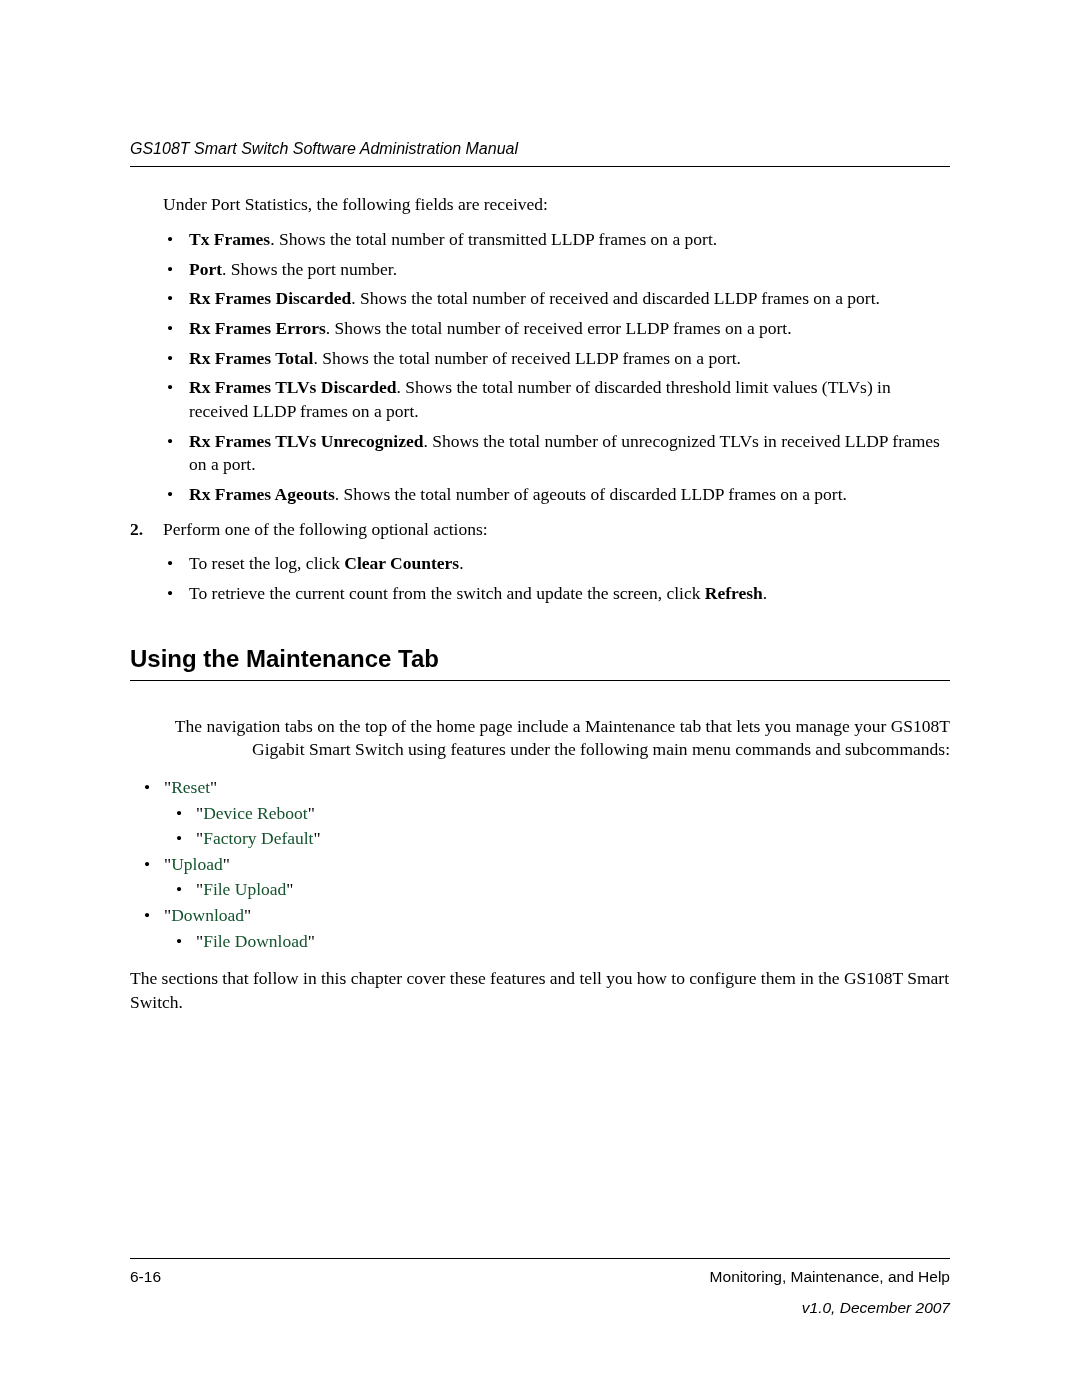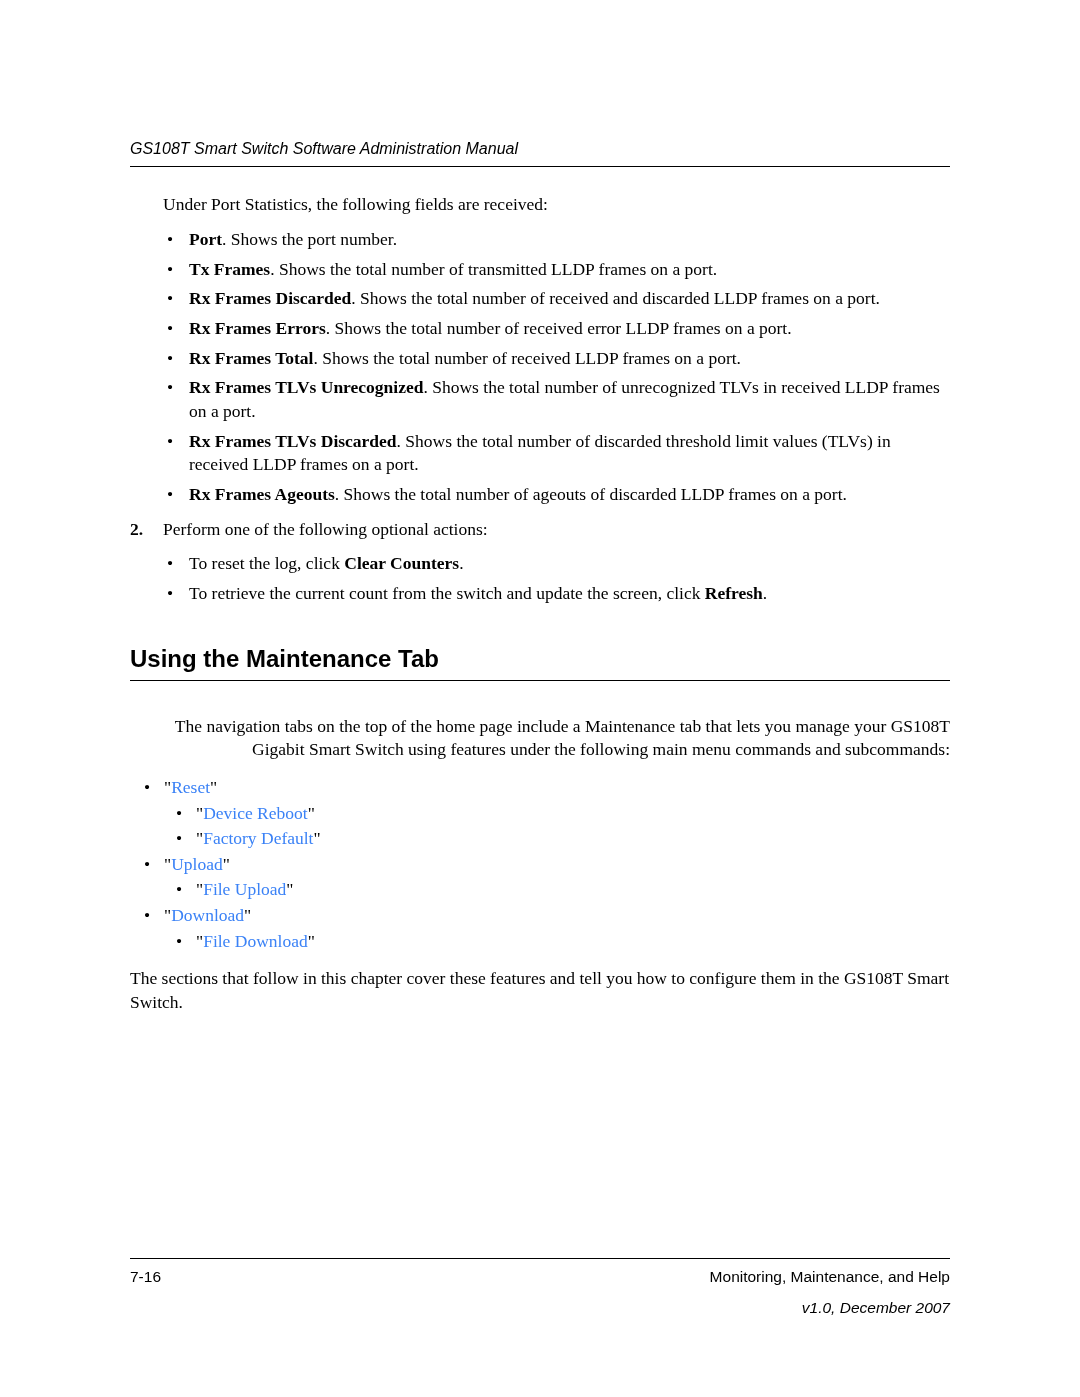--- a/index.html
+++ b/index.html
@@ -111,21 +111,21 @@
     padding-left: 32px;
     margin-bottom: 2px;
   }
   ul.toc-sub > li::before {
     content: "•";
     position: absolute;
     left: 12px;
     top: 0;
   }
   .link {
-    color: #3b82f6;
+    color: #14532d;
   }
   .closing {
     margin: 14px 0 0 0;
   }
   .footer {
     position: absolute;
     left: 130px;
     right: 130px;
     bottom: 78px;
   }
@@ -153,27 +153,27 @@
 <body>
 
 <div class="page">
 
   <div class="running-header">GS108T Smart Switch Software Administration Manual</div>
   <hr class="rule">
 
   <p class="intro">Under Port Statistics, the following fields are received:</p>
 
   <ul class="bullets">
+    <li><span class="b">Tx Frames</span><span>. Shows the total number of transmitted LLDP frames on a port.</span></li>
     <li><span class="b">Port</span><span>. Shows the port number.</span></li>
-    <li><span class="b">Tx Frames</span><span>. Shows the total number of transmitted LLDP frames on a port.</span></li>
     <li><span class="b">Rx Frames Discarded</span><span>. Shows the total number of received and discarded LLDP frames on a port.</span></li>
     <li><span class="b">Rx Frames Errors</span><span>. Shows the total number of received error LLDP frames on a port.</span></li>
     <li><span class="b">Rx Frames Total</span><span>. Shows the total number of received LLDP frames on a port.</span></li>
+    <li><span class="b">Rx Frames TLVs Discarded</span><span>. Shows the total number of discarded threshold limit values (TLVs) in received LLDP frames on a port.</span></li>
     <li><span class="b">Rx Frames TLVs Unrecognized</span><span>. Shows the total number of unrecognized TLVs in received LLDP frames on a port.</span></li>
-    <li><span class="b">Rx Frames TLVs Discarded</span><span>. Shows the total number of discarded threshold limit values (TLVs) in received LLDP frames on a port.</span></li>
     <li><span class="b">Rx Frames Ageouts</span><span>. Shows the total number of ageouts of discarded LLDP frames on a port.</span></li>
   </ul>
 
   <div class="step-row">
     <div class="step-num">2.</div>
     <div>Perform one of the following optional actions:</div>
   </div>
 
   <ul class="sub-bullets">
     <li><span>To reset the log, click </span><span class="b">Clear Counters</span><span>.</span></li>
@@ -204,19 +204,19 @@
         <li><span>"</span><span class="link">File Download</span><span>"</span></li>
       </ul>
     </li>
   </ul>
 
   <p class="closing">The sections that follow in this chapter cover these features and tell you how to configure them in the GS108T Smart Switch.</p>
 
   <div class="footer">
     <hr class="footer-rule">
     <div class="footer-line">
-      <span>7-16</span>
+      <span>6-16</span>
       <span>Monitoring, Maintenance, and Help</span>
     </div>
     <div class="footer-version">v1.0, December 2007</div>
   </div>
 
 </div>
 
 </body></html>

